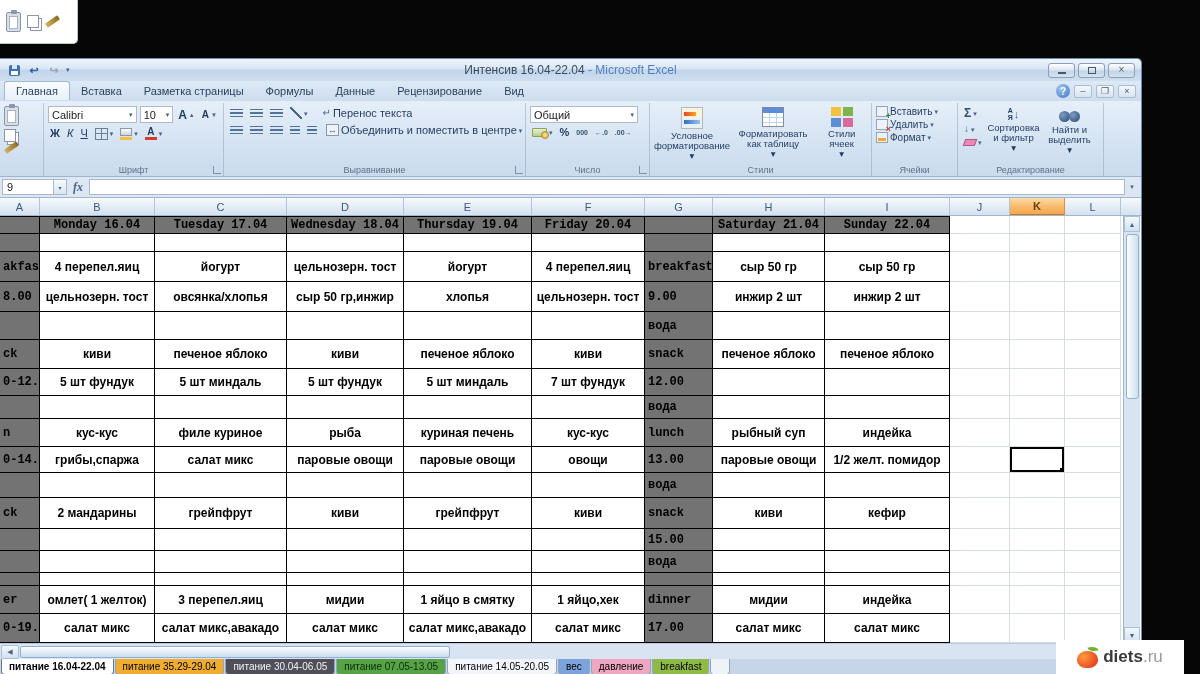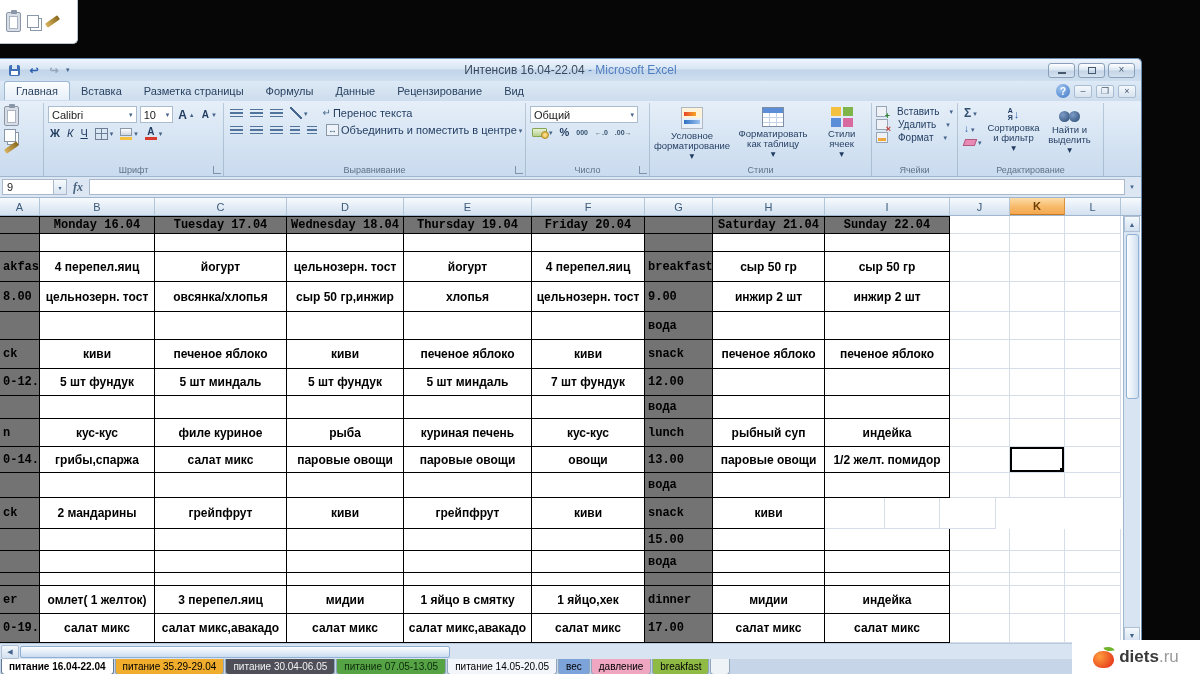--- a/index.html
+++ b/index.html
@@ -66,21 +66,21 @@
   .ic-money{width:15px;height:9px;background:linear-gradient(#e9f2d8,#b5d08a);border:1px solid #86a653;position:relative;border-radius:1px;}
   .ic-money::after{content:'';position:absolute;right:-3px;bottom:-3px;width:6px;height:6px;border-radius:50%;background:radial-gradient(#ffe9a0,#d8a72f);border:1px solid #b08a20;}
   .tinybtn{font-size:7px;font-weight:bold;color:#33506e;border-radius:2px;padding:2px 2px;}
   .bigbtn{display:flex;flex-direction:column;align-items:center;justify-content:flex-start;font-size:9.5px;line-height:10px;text-align:center;color:#1f3a5f;padding:1px 2px;}
   .bigbtn .cap{margin-top:2px;white-space:normal;}
   .ic-cond{width:22px;height:22px;border:1px solid #b0b8c4;background:linear-gradient(180deg,#fdf3d9 0 50%,#e8f0fa 50% 100%);position:relative;}
   .ic-cond::before{content:'';position:absolute;left:2px;top:4px;width:12px;height:4px;background:linear-gradient(90deg,#e8452c,#f5a623);}
   .ic-cond::after{content:'';position:absolute;left:2px;bottom:4px;width:16px;height:4px;background:linear-gradient(90deg,#2e6fc4,#9cc2ef);}
   .ic-table{width:22px;height:20px;border:1px solid #7d8ea4;background:linear-gradient(#5b8ed6,#5b8ed6) 0 0/100% 5px no-repeat,repeating-linear-gradient(90deg,transparent 0 6px,#c4d4e8 6px 7px),repeating-linear-gradient(transparent 0 4px,#c4d4e8 4px 5px),#fff;}
   .ic-styles{width:22px;height:20px;background:linear-gradient(#f3c040,#f3c040) 0 0/10px 9px,linear-gradient(#7fb44a,#7fb44a) 12px 0/10px 9px,linear-gradient(#5b8ed6,#5b8ed6) 0 11px/10px 9px,linear-gradient(#d86a9f,#d86a9f) 12px 11px/10px 9px;background-repeat:no-repeat;}
-  .cellrow{display:flex;align-items:center;gap:10px;font-size:10px;margin-bottom:2px;color:#1f3a5f;}
+  .cellrow{display:flex;align-items:center;gap:2px;font-size:10px;margin-bottom:2px;color:#1f3a5f;}
   .ic-cell{width:12px;height:11px;border:1px solid #98a5b5;background:#eef2f7;position:relative;}
   .ic-cell.ins::after{content:'+';position:absolute;right:-4px;bottom:-5px;color:#2f8a2f;font-weight:bold;font-size:9px;}
   .ic-cell.del::after{content:'\00d7';position:absolute;right:-4px;bottom:-5px;color:#c23b2e;font-weight:bold;font-size:9px;}
   .ic-cell.fmt::after{content:'';position:absolute;left:1px;bottom:1px;width:8px;height:3px;background:#f0a73a;}
   .editwrap{display:flex;gap:4px;}
   .editleft{display:flex;flex-direction:column;gap:3px;}
   .sorticon{display:flex;align-items:center;gap:1px;}
   .sorticon .az{font-size:7px;line-height:7px;font-weight:bold;color:#1f3a5f;}
   .sorticon .dn{color:#2f62ad;font-size:11px;font-weight:bold;}
   .binoc{position:relative;width:21px;height:12px;margin-top:4px;}
@@ -132,21 +132,21 @@
 
   
   #tabbarwrap{height:16px;flex:0 0 16px;background:#c6d6e8;display:flex;align-items:stretch;overflow:hidden;}
   #sheet-tabs{display:flex;align-items:stretch;padding-left:1px;}
   .stab{display:flex;align-items:center;padding:0 7px;font-size:10px;border:1px solid #8fa6bd;border-top:none;border-radius:0 0 4px 4px;margin-right:1px;white-space:nowrap;}
   .stab.active{font-weight:bold;border-color:#5f7a94;box-shadow:0 1px 0 #fff inset;}
   .stab.stub{width:20px;background:#eef3f8;}
   .tabfill{flex:1;background:#c6d6e8;}
 
   
-  #diets{position:absolute;right:0;bottom:0;width:128px;height:34px;background:#fff;display:flex;align-items:center;justify-content:center;gap:5px;z-index:9;}
+  #diets{position:absolute;right:16px;bottom:0;width:128px;height:34px;background:#fff;display:flex;align-items:center;justify-content:center;gap:5px;z-index:9;}
   .apple{width:21px;height:22px;position:relative;}
   .apple .body{position:absolute;left:0;right:0;top:5px;bottom:0;border-radius:48% 48% 44% 44%;background:radial-gradient(circle at 32% 32%,#ff9d3c,#e8431f 75%);}
   .apple .leaf{position:absolute;width:10px;height:6px;left:11px;top:0;border-radius:0 100% 0 100%;background:#6fb32a;transform:rotate(-18deg);}
   #diets .brand{font-size:17px;font-weight:bold;color:#3a3a3a;}
   #diets .tld{font-size:17px;color:#9a9a9a;}
 </style>
 </head>
 <body>
 
 <div id="mini">
@@ -580,20 +580,21 @@
         </div>
         <div class="grow" style="height: 31px;">
           <div class="cell tb blue left" style="width: 40px;">ck</div>
           <div class="cell tb center" style="width: 115px;">2 мандарины</div>
           <div class="cell tb center" style="width: 132px;">грейпфрут</div>
           <div class="cell tb center" style="width: 117px;">киви</div>
           <div class="cell tb center" style="width: 128px;">грейпфрут</div>
           <div class="cell tb center" style="width: 113px;">киви</div>
           <div class="cell tb blue left" style="width: 68px;">snack</div>
           <div class="cell tb center" style="width: 112px;">киви</div>
+          <div class="cell tb center" style="width: 125px;">кефир</div>
           <div class="cell out" style="width: 60px;"></div>
           <div class="cell out" style="width: 55px;"></div>
           <div class="cell out" style="width: 56px;"></div>
         </div>
         <div class="grow" style="height: 22px;">
           <div class="cell tb blue left" style="width: 40px;"></div>
           <div class="cell tb center" style="width: 115px;"></div>
           <div class="cell tb center" style="width: 132px;"></div>
           <div class="cell tb center" style="width: 117px;"></div>
           <div class="cell tb center" style="width: 128px;"></div>

